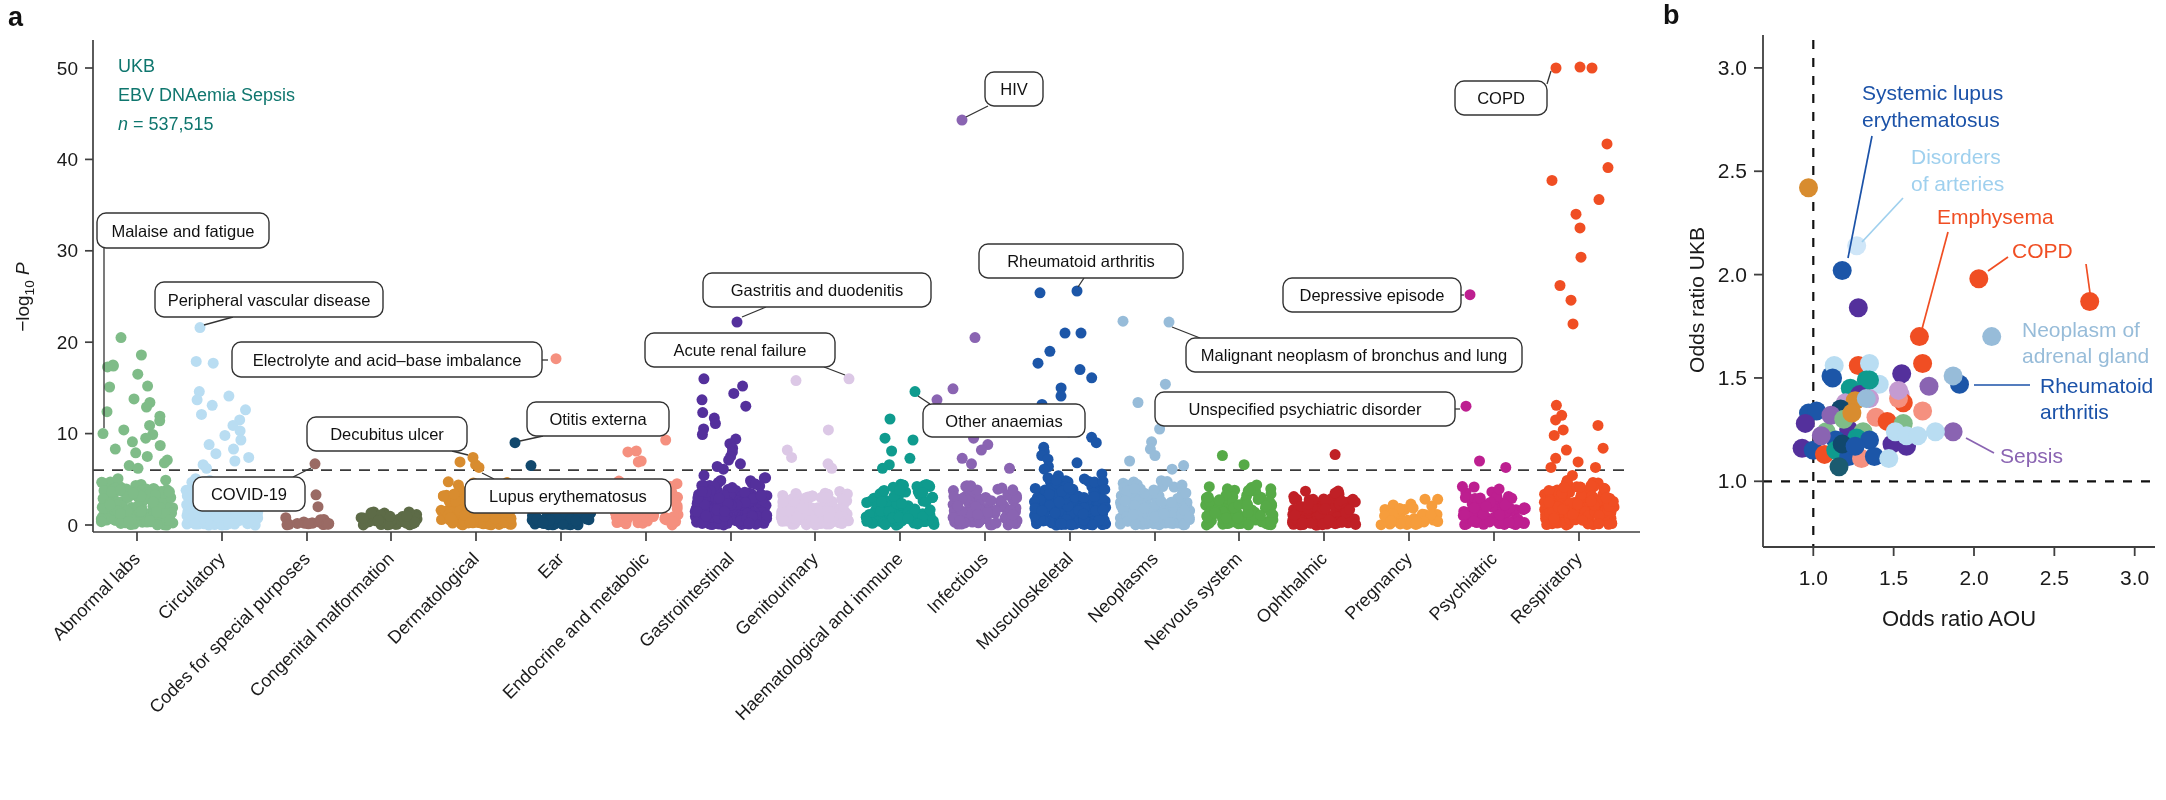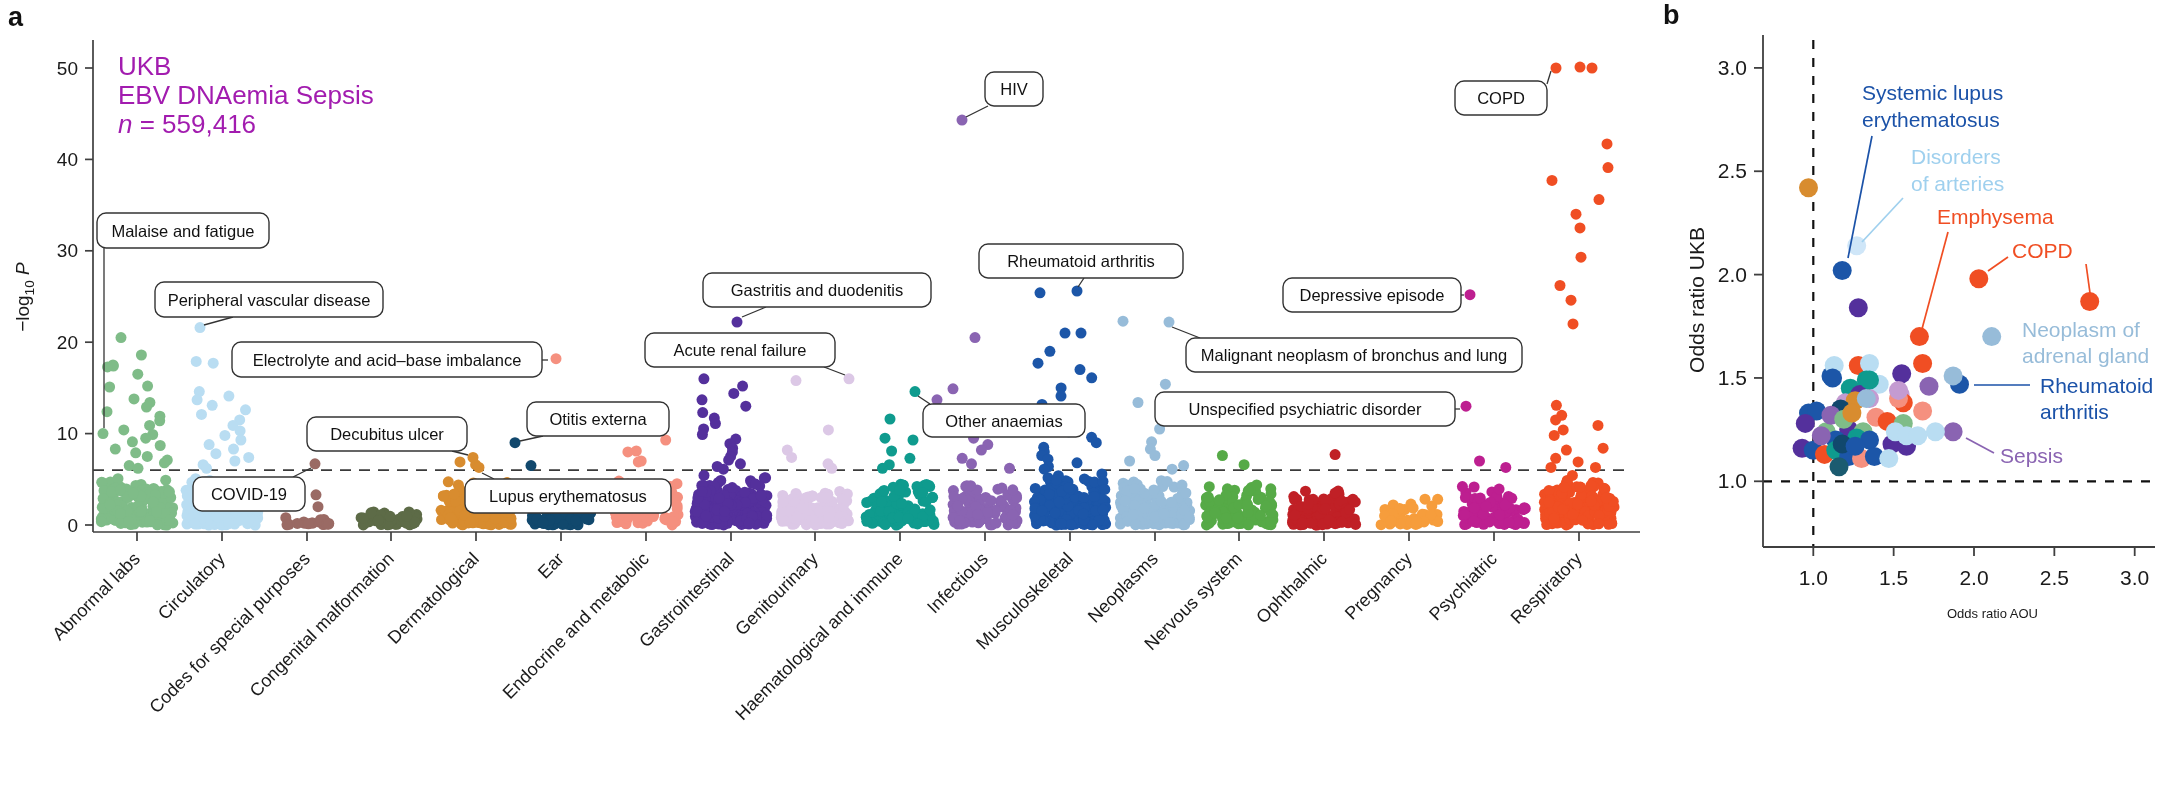--- a/index.html
+++ b/index.html
@@ -3,25 +3,25 @@
 <meta charset="utf-8">
 <style>
   html,body{margin:0;padding:0;background:#fff;}
   body{font-family:"Liberation Sans", sans-serif;}
   .figure{position:relative;width:2166px;height:800px;background:#fff;overflow:hidden;}
   svg{position:absolute;left:0;top:0;}
   svg text{font-family:"Liberation Sans", sans-serif;}
   .panel-letter{position:absolute;font-size:27px;font-weight:bold;color:#111;}
   .pa-letter{left:8px;top:2px;}
   .pb-letter{left:1663px;top:0px;}
-  .title-block{position:absolute;left:118px;top:52px;font-size:26px;line-height:29px;color:#a21caf;}
+  .title-block{position:absolute;left:118px;top:52px;font-size:18px;line-height:29px;color:#0f766e;}
   .ylabel{position:absolute;text-align:center;font-size:19px;color:#1a1a1a;white-space:nowrap;}
   .ylabel-a{width:140px;height:24px;left:-46px;top:285px;transform:rotate(-90deg);}
   .ylabel-b{width:170px;height:26px;left:1613px;top:287px;transform:rotate(-90deg);font-size:21px;}
-  .xlabel-b{position:absolute;left:1738px;top:606px;width:300px;text-align:right;font-size:13px;color:#1a1a1a;}
+  .xlabel-b{position:absolute;left:1809px;top:606px;width:300px;text-align:center;font-size:22px;color:#1a1a1a;}
   sub{font-size:0.72em;}
 </style>
 </head>
 <body>
 
 <div class="figure">
 
   <svg id="fig" width="2166" height="800" viewBox="0 0 2166 800">
       <g>
         <line x1="93" y1="470.15999999999997" x2="1632" y2="470.15999999999997" stroke="#3a3a3a" stroke-width="1.6" stroke-dasharray="11 8"></line>
@@ -2560,21 +2560,21 @@
         <text x="2000" y="463" font-size="21px" fill="#8a64b2">Sepsis</text>
       </g>
     </svg>
 
   <div class="panel-letter pa-letter">a</div>
   <div class="panel-letter pb-letter">b</div>
 
   <div class="title-block">
     <div>UKB</div>
     <div>EBV DNAemia Sepsis</div>
-    <div><i>n</i><span> = 559,416</span></div>
+    <div><i>n</i><span> = 537,515</span></div>
   </div>
 
   <div class="ylabel ylabel-a">
     <span>−log</span><sub>10</sub>&nbsp;<i>P</i>
   </div>
 
   <div class="ylabel ylabel-b">Odds ratio UKB</div>
 
   <div class="xlabel-b">Odds ratio AOU</div>
 </div>

